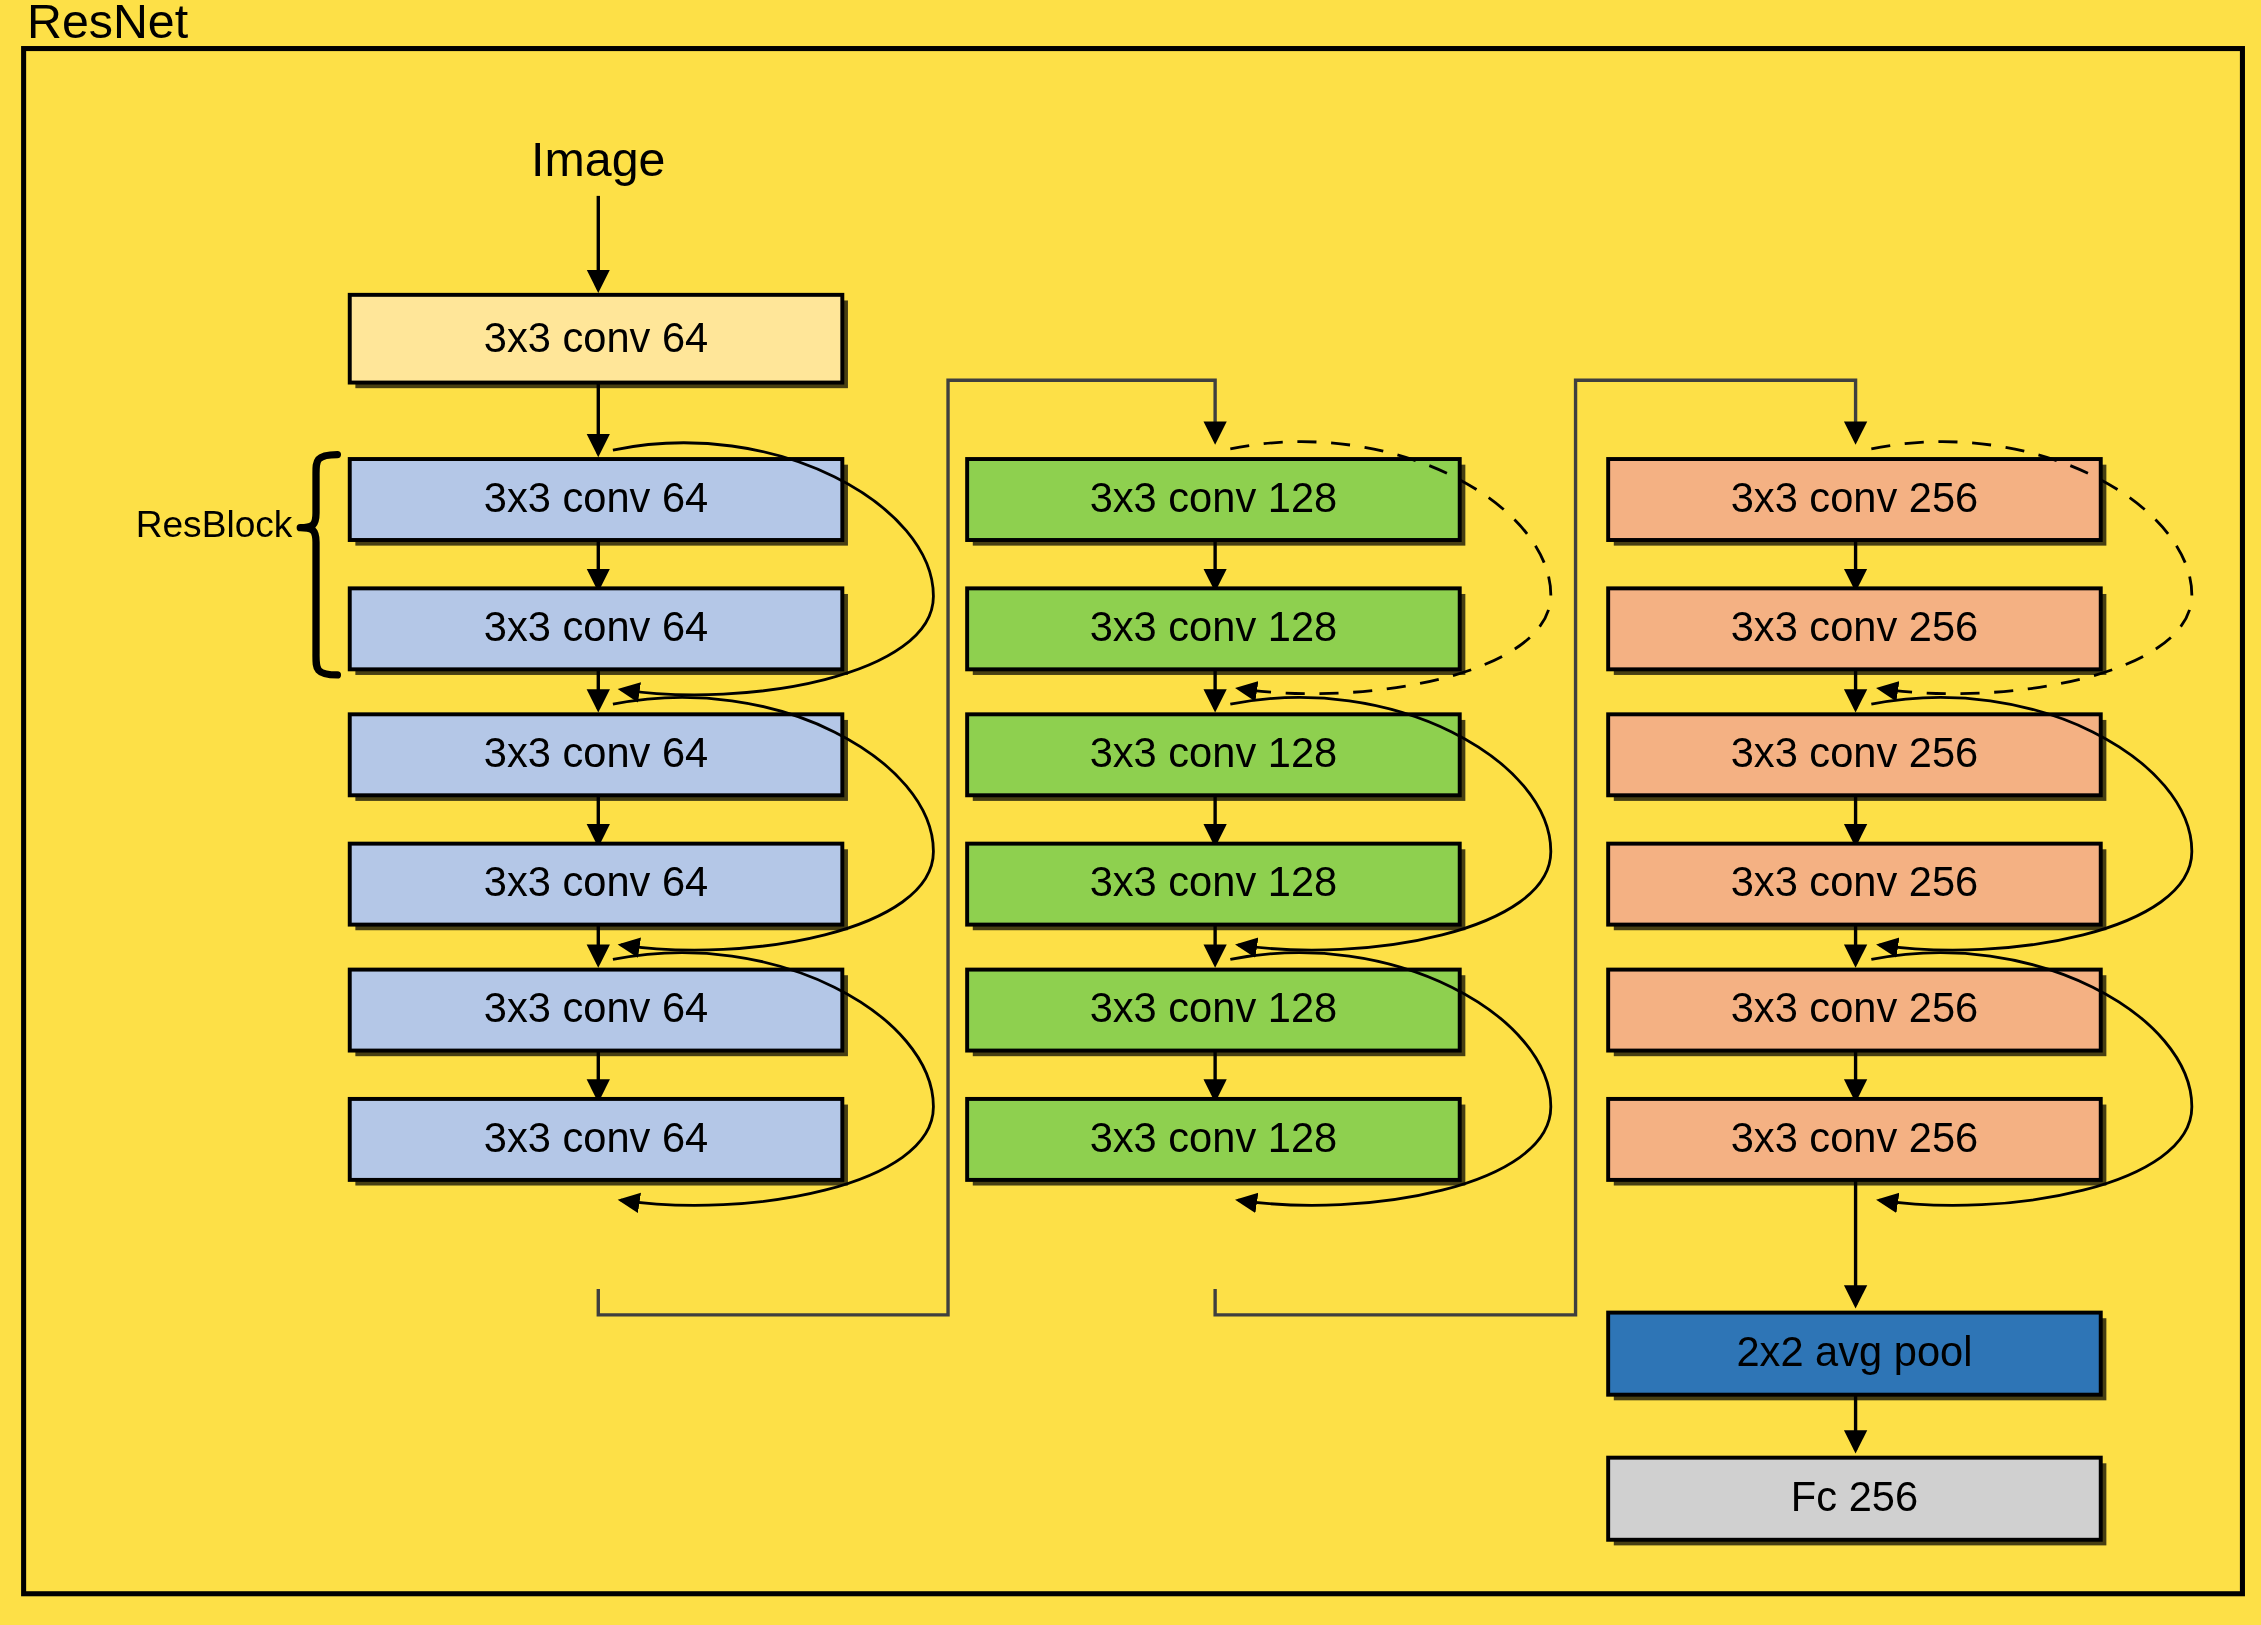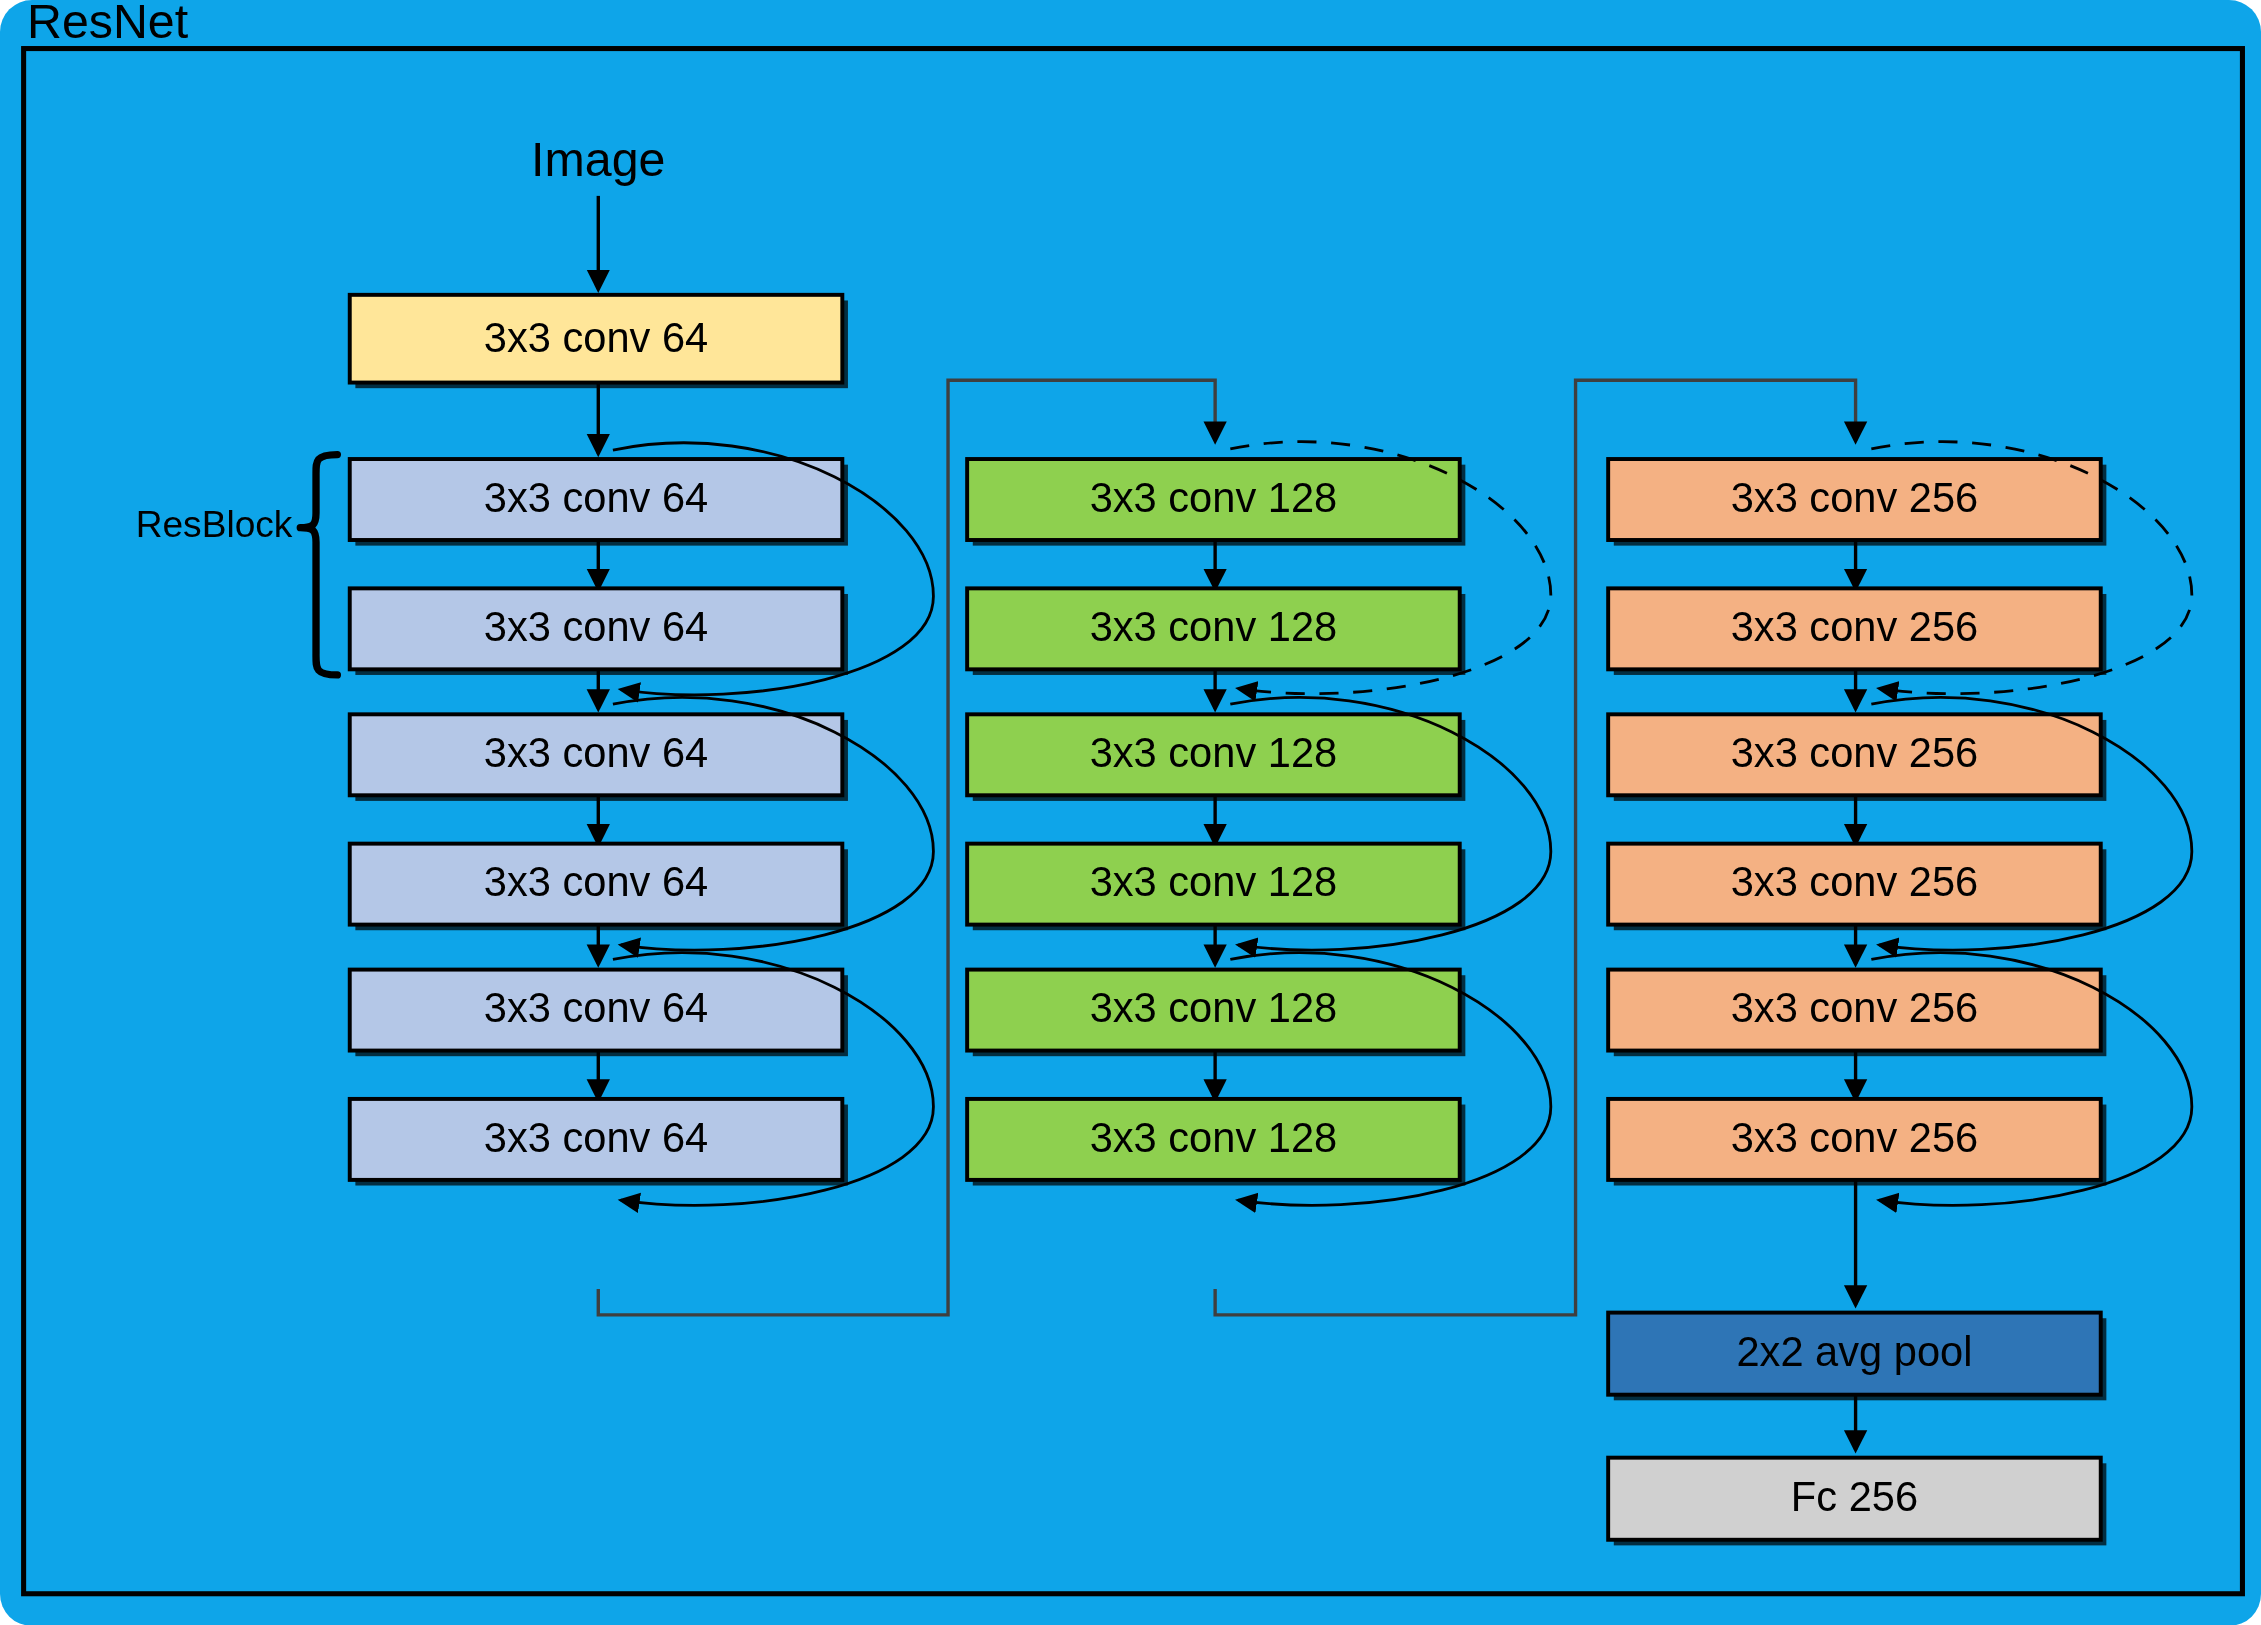--- a/index.html
+++ b/index.html
@@ -1,17 +1,17 @@
 <!DOCTYPE html>
 <html style="font-size:9px"><head>
 <meta charset="utf-8">
 <style>
   html,body{margin:0;padding:0;background:#ffffff;}
   body{font-family:"Liberation Sans", sans-serif;}
-  #stage{position:relative;width:2261px;height:1626px;background:#0ea5e9;overflow:hidden;border-radius:32px;}
+  #stage{position:relative;width:2261px;height:1626px;background:#fde047;overflow:hidden;}
   #diagram{position:absolute;left:0;top:0;width:2261px;height:1626px;}
   .ttl{font-family:"Liberation Sans", sans-serif;font-size:86px;fill:#000000;}
   .boxlbl{font-family:"Liberation Sans", sans-serif;font-size:74px;fill:#000000;text-anchor:middle;dominant-baseline:middle;}
   .toplbl{font-family:"Liberation Sans", sans-serif;font-size:86px;fill:#000000;text-anchor:middle;}
   .reslbl{font-family:"Liberation Sans", sans-serif;font-size:66px;fill:#000000;text-anchor:end;}
   .bx{stroke:#000000;stroke-width:7;}
   .edge{fill:none;stroke:#000000;stroke-width:6;}
   .edgeThin{fill:none;stroke:#3f3f3f;stroke-width:6;}
   .skip{fill:none;stroke:#000000;stroke-width:5;}
   .skipDash{fill:none;stroke:#000000;stroke-width:5;stroke-dasharray:34 26;}

